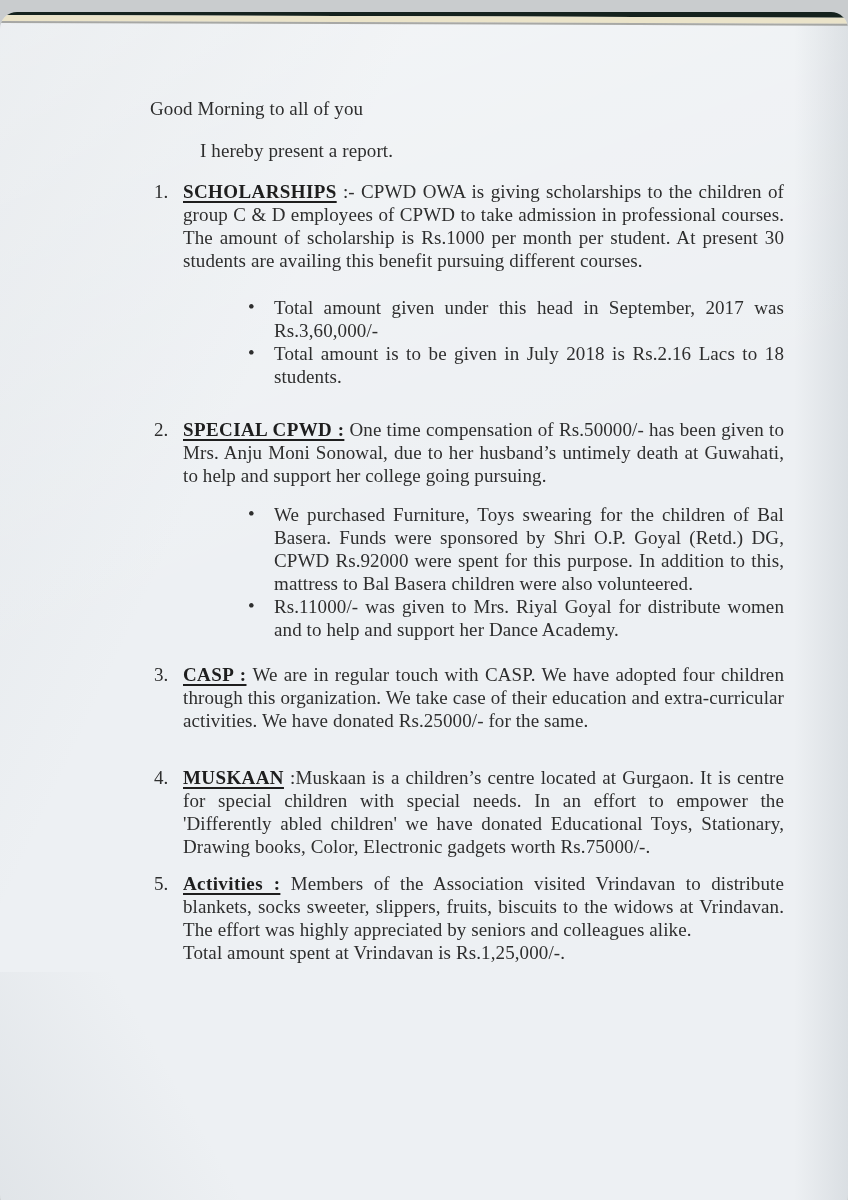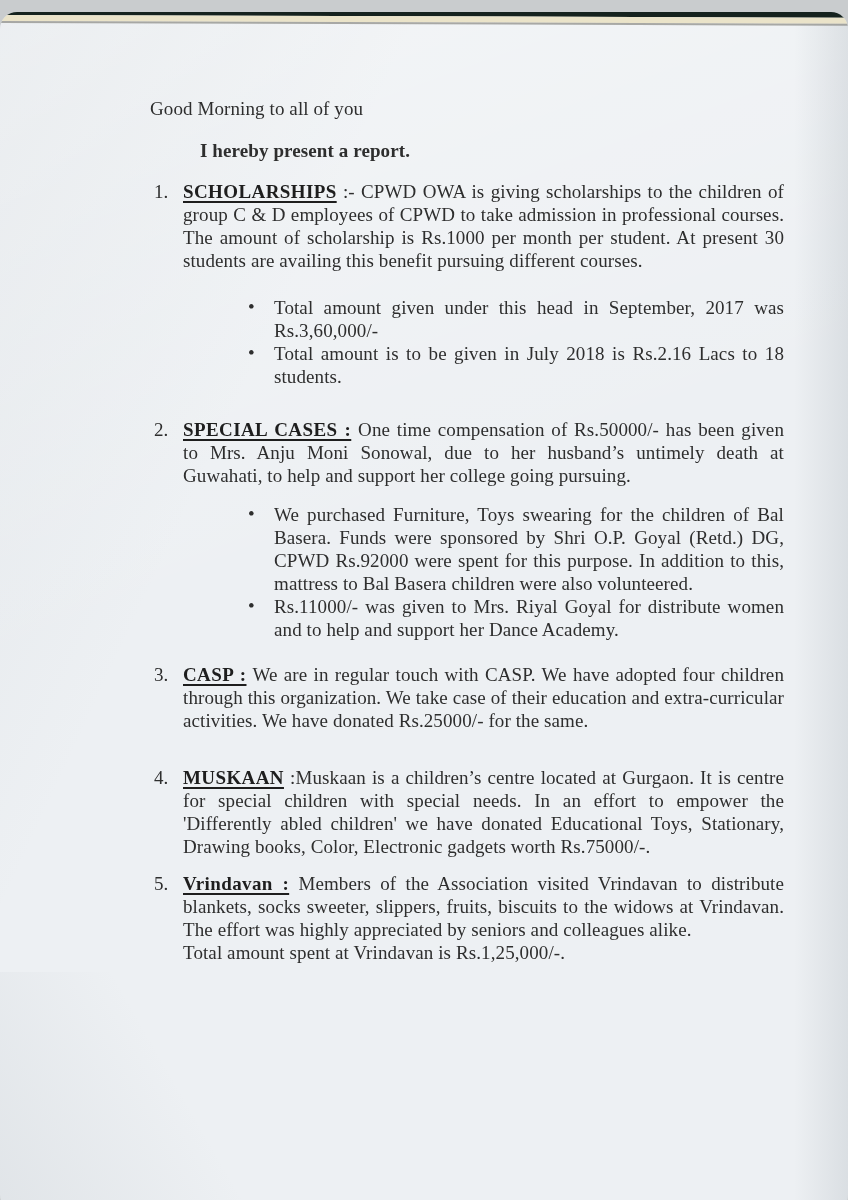--- a/index.html
+++ b/index.html
@@ -48,21 +48,21 @@
     position: absolute;
     top: 85px; left: 128px; right: 64px;
     font-size: 19px;
     line-height: 23px;
     letter-spacing: 0.1px;
     z-index: 1;
   }
   .para { text-align: justify; }
   .greeting { margin: 0 0 12px 22px; text-align: left; }
   .intro { text-indent: 72px; margin-bottom: 14px; }
-  .report { text-indent: 72px; margin-bottom: 18px; font-weight: bold; }
+  .report { text-indent: 72px; margin-bottom: 18px; }
 
   .num-item {
     position: relative;
     padding-left: 55px;
     text-align: justify;
   }
   .num-item .num {
     position: absolute;
     left: 26px; top: 0;
   }
@@ -125,21 +125,21 @@
         <span>Total amount given under this head in September, 2017 was Rs.3,60,000/-</span>
       </div>
       <div class="bullet-item">
         <span class="dot">•</span>
         <span>Total amount is to be given in July 2018 is Rs.2.16 Lacs to 18 students.</span>
       </div>
     </div>
 
     <div class="num-item mb-item2">
       <span class="num">2.</span>
-      <span class="h">SPECIAL CASES :</span>
+      <span class="h">SPECIAL CPWD :</span>
       <span>One time compensation of Rs.50000/-  has been given to Mrs. Anju Moni Sonowal,  due to her husband’s untimely death at Guwahati, to help and support  her college going pursuing.</span>
     </div>
     <div class="bullets mb-bullets2">
       <div class="bullet-item">
         <span class="dot">•</span>
         <span>We purchased Furniture, Toys swearing for the children of Bal Basera. Funds were sponsored by Shri O.P. Goyal (Retd.) DG, CPWD Rs.92000 were spent for this purpose. In addition to this, mattress to Bal Basera children were also volunteered.</span>
       </div>
       <div class="bullet-item">
         <span class="dot">•</span>
         <span>Rs.11000/- was given to Mrs. Riyal Goyal for distribute women and to help and support her Dance Academy.</span>
@@ -153,19 +153,19 @@
     </div>
 
     <div class="num-item mb-item4">
       <span class="num">4.</span>
       <span class="h">MUSKAAN</span>
       <span>:Muskaan is a children’s centre located at Gurgaon. It is centre for special children with special needs. In an effort to empower the 'Differently abled children' we have donated Educational Toys, Stationary, Drawing books, Color, Electronic gadgets worth Rs.75000/-.</span>
     </div>
 
     <div class="num-item">
       <span class="num">5.</span>
-      <span class="h">Vrindavan :</span>
+      <span class="h">Activities :</span>
       <span>Members of the Association visited Vrindavan to distribute blankets, socks sweeter, slippers, fruits, biscuits to the widows at Vrindavan. The effort was highly appreciated by seniors and colleagues alike.</span>
       <div class="item-footer">Total amount spent at Vrindavan is Rs.1,25,000/-.</div>
     </div>
 
   </div>
 </div>
 
 </body></html>

